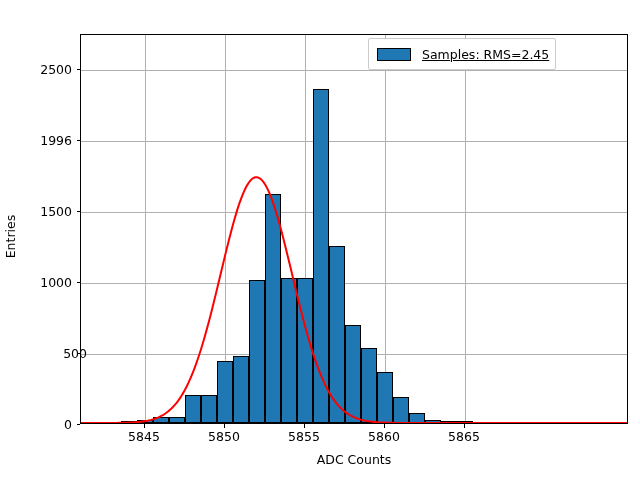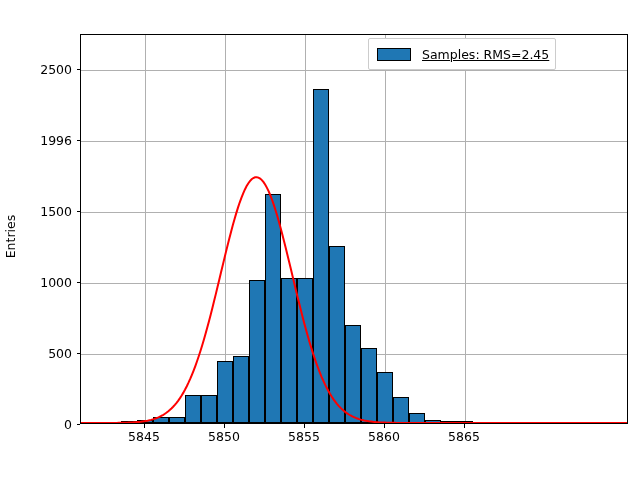--- a/index.html
+++ b/index.html
@@ -234,31 +234,32 @@
       <div class="ticklabel-x" style="left: 304px;">5855</div>
       <div class="tick-x" style="left: 384px;"></div>
       <div class="ticklabel-x" style="left: 384px;">5860</div>
       <div class="tick-x" style="left: 464px;"></div>
       <div class="ticklabel-x" style="left: 464px;">5865</div>
     </div>
   <div id="ticks-y">
       <div class="tick-y" style="top: 424px;"></div>
       <div class="ticklabel-y" style="top: 424px; left: 0px; width: 72px;">0</div>
       <div class="tick-y" style="top: 352.988px;"></div>
-      <div class="ticklabel-y" style="top: 352.988px; left: 0px; width: 72px;">500</div>
+      <div class="ticklabel-y" style="top: 352.988px; left: 15px; width: 72px;">500</div>
       <div class="tick-y" style="top: 281.975px;"></div>
       <div class="ticklabel-y" style="top: 281.975px; left: 0px; width: 72px;">1000</div>
       <div class="tick-y" style="top: 210.963px;"></div>
       <div class="ticklabel-y" style="top: 210.963px; left: 0px; width: 72px;">1500</div>
       <div class="tick-y" style="top: 139.95px;"></div>
       <div class="ticklabel-y" style="top: 139.95px; left: 0px; width: 72px;">1996</div>
       <div class="tick-y" style="top: 68.9381px;"></div>
       <div class="ticklabel-y" style="top: 68.9381px; left: 0px; width: 72px;">2500</div>
     </div>
 
+  <div id="xlabel">ADC Counts</div>
   <div id="ylabel-wrap">
     <div id="ylabel">Entries</div>
   </div>
 
   <div id="legend">
     <div class="legend-row">
       <span class="legend-handle">
         <span class="swatch-patch"></span>
       </span>
       <span class="legend-label">Samples: RMS=2.45</span>

